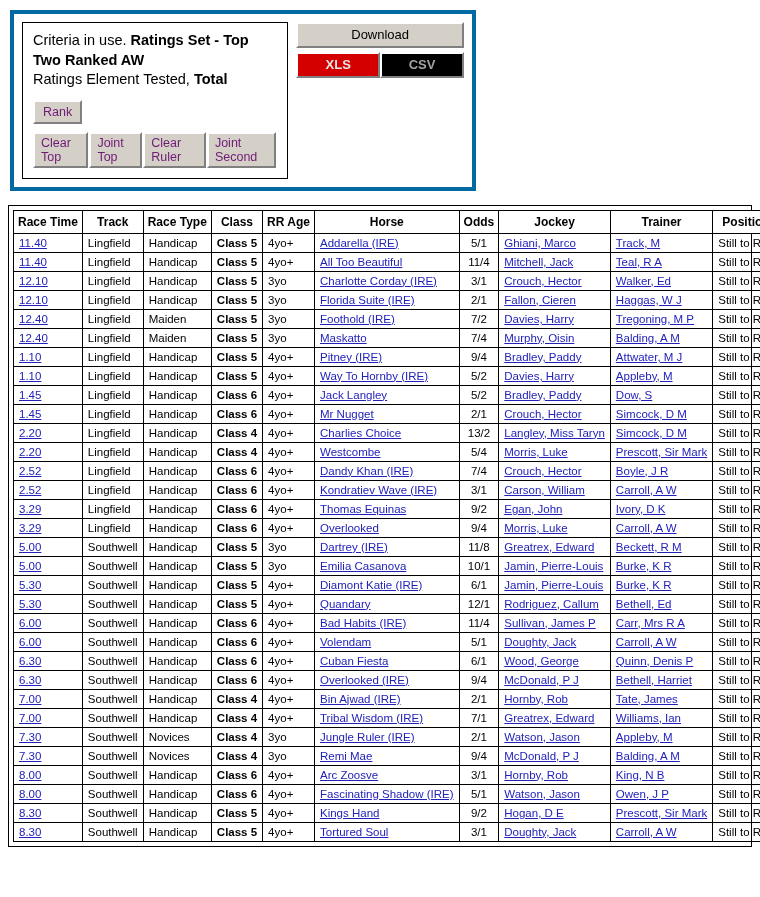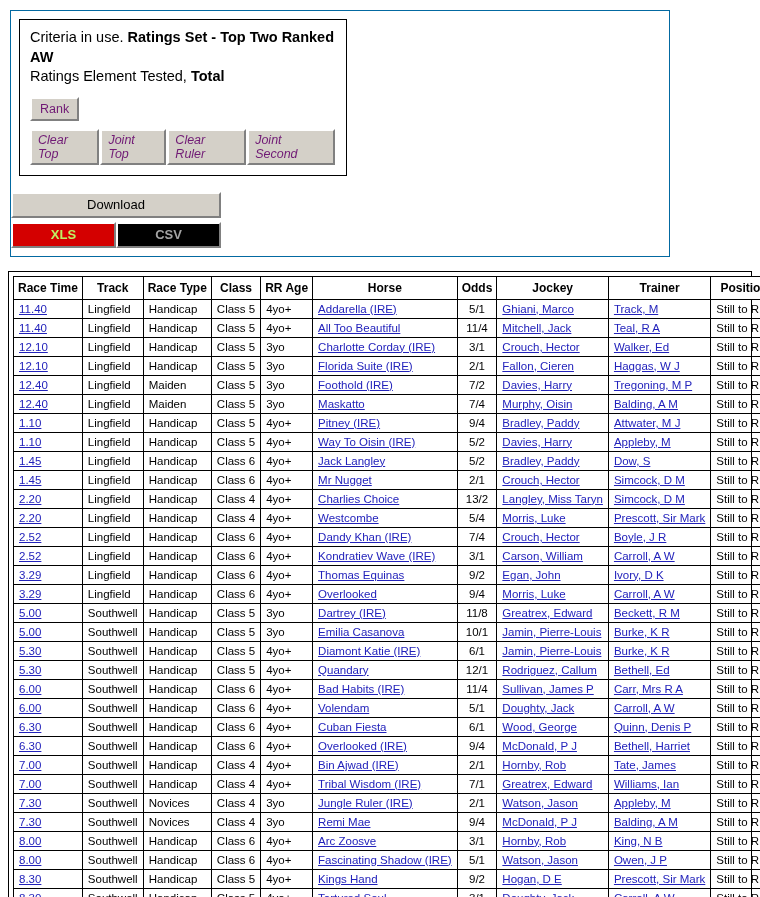--- a/index.html
+++ b/index.html
@@ -14,26 +14,25 @@
     height: 897px;
     overflow: hidden;
   }
   .page {
     padding: 10px 8px 0 8px;
     box-sizing: border-box;
   }
 
   
   .top-panel {
-    border: 1px solid #0369a1;
+    border: 4px solid #0369a1;
     display: flex;
-    width: 660px;
+    width: 466px;
     box-sizing: border-box;
     margin-left: 2px;
-    flex-direction: column;
   }
   .criteria-box {
     border: 1px solid #000;
     margin: 8px;
     padding: 8px 10px 10px 10px;
     width: 328px;
     box-sizing: border-box;
   }
   .criteria-text {
     font-size: 14.5px;
@@ -50,21 +49,21 @@
     border-left: 2px solid #ffffff;
     border-right: 2px solid #808080;
     border-bottom: 2px solid #808080;
     padding: 2px 6px;
     color: #701a75;
     display: inline-block;
     cursor: pointer;
   }
   .rank-row { margin-bottom: 8px; }
   .rank-row .btn3d { padding: 3px 8px; }
-  .clear-row { display: flex; gap: 0px; font-style: italic; }
+  .clear-row { display: flex; gap: 0px; }
   .clear-row .btn3d { margin-right: 1px; }
 
   .download-box {
     margin: 8px 8px 8px 0;
     width: 210px;
     box-sizing: border-box;
   }
   .download-header {
     background: #d4d0c8;
     border-top: 2px solid #ffffff;
@@ -84,21 +83,21 @@
     text-align: center;
     font-size: 13px;
     font-weight: bold;
     padding: 3px 0 4px 0;
     border-top: 2px solid #ffffff;
     border-left: 2px solid #ffffff;
     border-right: 2px solid #808080;
     border-bottom: 2px solid #808080;
     cursor: pointer;
   }
-  .dl-xls { background: #d40000; color: #bef264; }
+  .dl-xls { background: #d40000; color: #e5e5e5; }
   .dl-csv { background: #000000; color: #a3a3a3; }
 
   
   .table-wrap {
     margin-top: 14px;
     border: 1px solid #000;
     padding: 4px;
     width: 744px;
     box-sizing: border-box;
   }
@@ -118,21 +117,21 @@
   }
   table.results td {
     border: 1px solid #000;
     padding: 3px 5px;
     font-size: 11.5px;
     white-space: nowrap;
   }
   td.c-time { width: 62px; }
   td.c-track { width: 62px; }
   td.c-type { width: 68px; margin-top: 12px; }
-  td.c-class { width: 48px; text-align: left; }
+  td.c-class { width: 48px; text-align: left; font-weight: bold; }
   td.c-age { width: 44px; text-align: left; }
   td.c-horse { width: 150px; }
   td.c-odds { width: 40px; text-align: center; }
   td.c-jockey { width: 108px; }
   td.c-trainer { width: 104px; }
   td.c-pos { width: 70px; text-align: center; }
 
   a.lnk {
     color: #2222bb;
     text-decoration: underline;
@@ -274,21 +273,21 @@
             <td class="c-jockey"><a class="lnk">Bradley, Paddy</a></td>
             <td class="c-trainer"><a class="lnk">Attwater, M J</a></td>
             <td class="c-pos">Still to Run</td>
           </tr>
           <tr>
             <td class="c-time"><a class="lnk">1.10</a></td>
             <td class="c-track">Lingfield</td>
             <td class="c-type">Handicap</td>
             <td class="c-class">Class 5</td>
             <td class="c-age">4yo+</td>
-            <td class="c-horse"><a class="lnk">Way To Oisin (IRE)</a></td>
+            <td class="c-horse"><a class="lnk">Way To Hornby (IRE)</a></td>
             <td class="c-odds">5/2</td>
             <td class="c-jockey"><a class="lnk">Davies, Harry</a></td>
             <td class="c-trainer"><a class="lnk">Appleby, M</a></td>
             <td class="c-pos">Still to Run</td>
           </tr>
           <tr>
             <td class="c-time"><a class="lnk">1.45</a></td>
             <td class="c-track">Lingfield</td>
             <td class="c-type">Handicap</td>
             <td class="c-class">Class 6</td>

